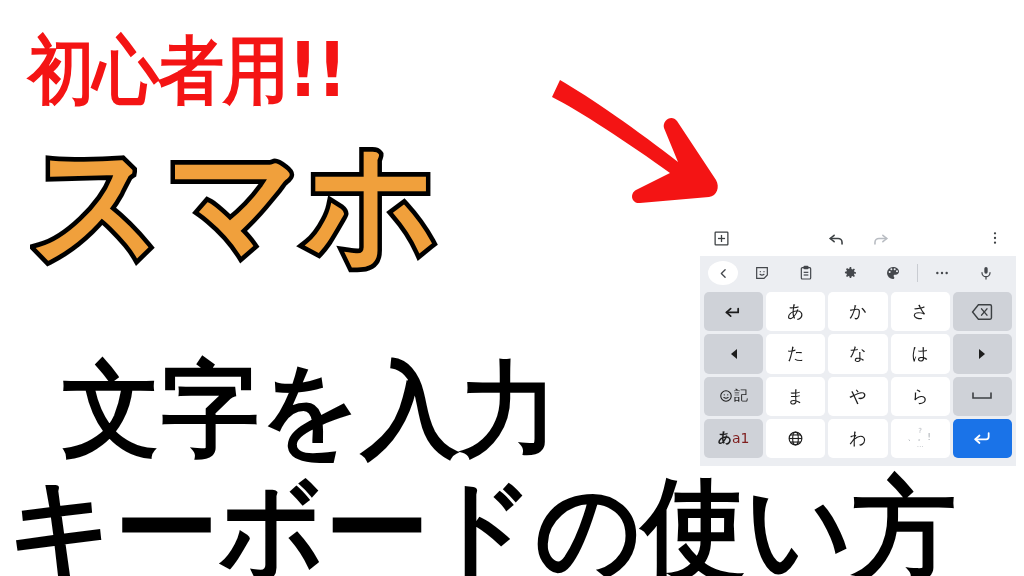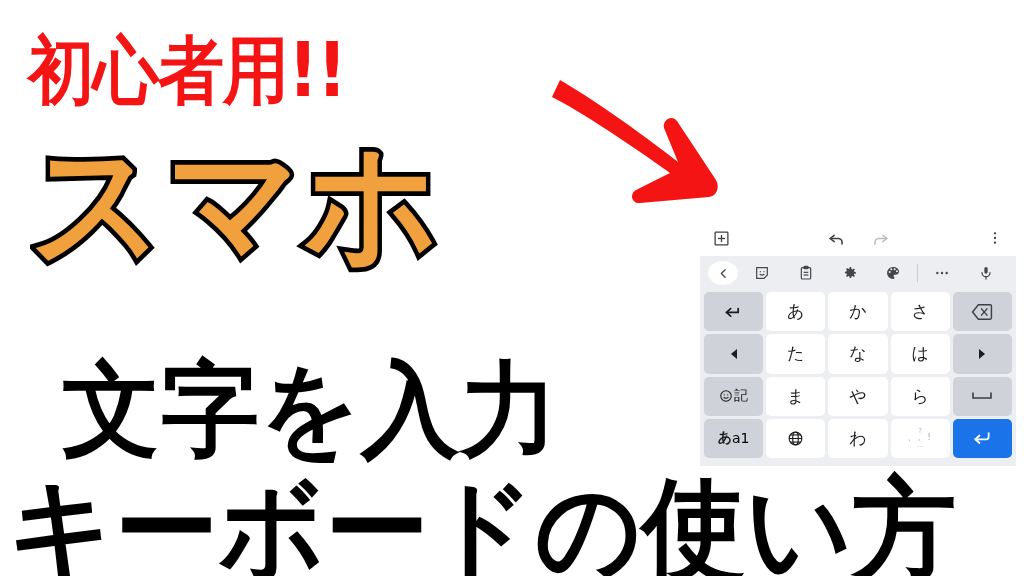--- a/index.html
+++ b/index.html
@@ -113,21 +113,21 @@
     position:relative;
     font-family:"DejaVu Sans","Liberation Sans",sans-serif;
   }
   .key.char{background:#ffffff;}
   .key.fn{background:#cfd2d8;}
   .key.enter{background:#1a73e8;color:#fff;}
   .key svg{display:block;}
 
   .key-mode{font-size:14px;letter-spacing:0px;}
   .key-mode .on{color:#1d1d1d;font-weight:bold;}
-  .key-mode .off{color:#000000;}
+  .key-mode .off{color:#7f1d1d;}
 
   .key-emoji{font-size:14px;display:flex;align-items:center;gap:1px;}
 
   
   .punct{flex-direction:column;justify-content:center;gap:0px;}
   .punct .top{font-size:7px;color:#b0b4ba;line-height:6px;}
   .punct .mid{font-size:8px;color:#9aa0a6;line-height:8px;letter-spacing:2px;}
   .punct .bot{font-size:7px;color:#b0b4ba;line-height:6px;}
 </style>
 </head>

